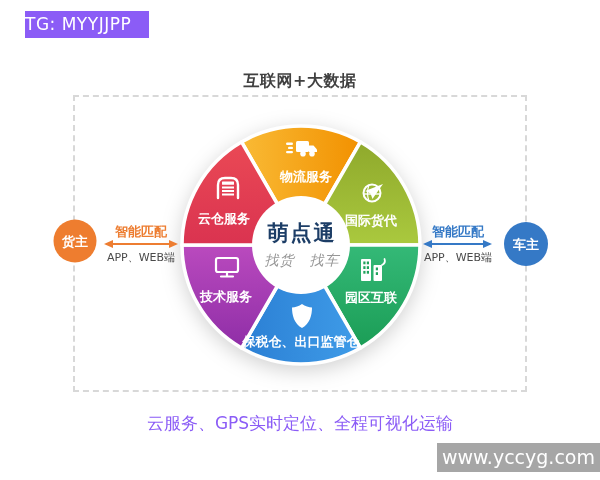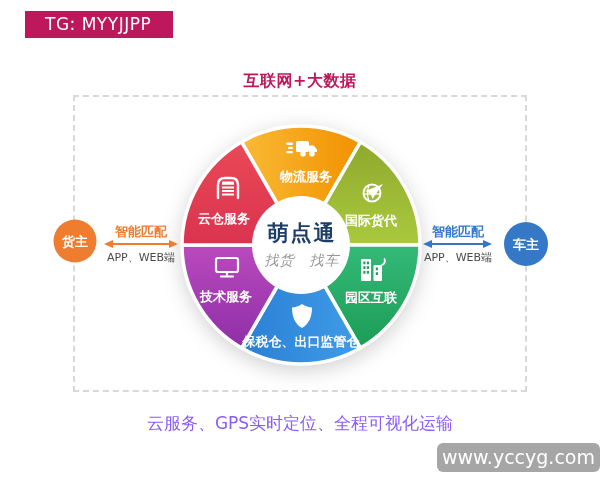--- a/index.html
+++ b/index.html
@@ -2,30 +2,30 @@
 <html><head>
 <meta charset="utf-8">
 <style>
   html,body{margin:0;padding:0;background:#ffffff;}
   #stage{
     position:relative;width:600px;height:480px;background:#ffffff;overflow:hidden;
     font-family:"DejaVu Sans","Liberation Sans",sans-serif;
   }
   .abs{position:absolute;}
   #tg-banner{
-    left:25px;top:11px;width:148px;height:27px;background:#be185d;
-    color:#ffffff;font-size:17px;line-height:27px;padding-left:20px;box-sizing:border-box;
+    left:25px;top:11px;width:124px;height:27px;background:#8b5cf6;
+    color:#ffffff;font-size:17px;line-height:27px;padding-left:0;box-sizing:border-box;
     letter-spacing:0.5px;z-index:3;
   }
   #page-title{
     left:42px;top:51px;font-size:15px;font-weight:bold;color:#4f74a5;z-index:3;letter-spacing:1px;
   }
   #top-label{
     left:180px;top:71px;width:240px;text-align:center;font-size:16px;font-weight:bold;
-    color:#be185d;z-index:3;letter-spacing:0.5px;
+    color:#404040;z-index:3;letter-spacing:0.5px;
   }
   #dashed-frame{
     left:73px;top:95px;width:450px;height:293px;border:2px dashed #d8d8d8;z-index:1;
   }
   #diagram-svg{left:0;top:0;z-index:2;}
   .wheel{filter:drop-shadow(0 5px 10px rgba(0,0,0,0.18));}
   .wedge{stroke:#ffffff;stroke-width:3.5;stroke-linejoin:round;}
   .seg-label{fill:#ffffff;font-size:13px;font-weight:bold;text-anchor:middle;}
   .center-title{fill:#1c3d66;font-size:21px;font-weight:bold;text-anchor:middle;letter-spacing:2px;}
   .center-sub{fill:#979797;font-size:14px;font-style:italic;text-anchor:middle;letter-spacing:1px;}
@@ -35,21 +35,21 @@
   #bottom-title{
     left:180px;top:392px;width:240px;text-align:center;font-size:15.5px;font-weight:bold;
     color:#3c3c3c;z-index:3;letter-spacing:0.5px;
   }
   #bottom-subtitle{
     left:120px;top:412px;width:360px;text-align:center;font-size:17px;
     color:#8b5cf6;z-index:3;
   }
   #site-watermark{
     left:437px;top:443px;width:163px;height:29px;background:#a6a6a6;color:#ffffff;
-    font-size:19px;line-height:29px;text-align:center;z-index:3;border-radius:6px;
+    font-size:19px;line-height:29px;text-align:center;z-index:3;
   }
 </style>
 </head>
 <body>
 
 <div id="stage">
 
   <div id="tg-banner" class="abs">TG: MYYJJPP</div>
 
 

